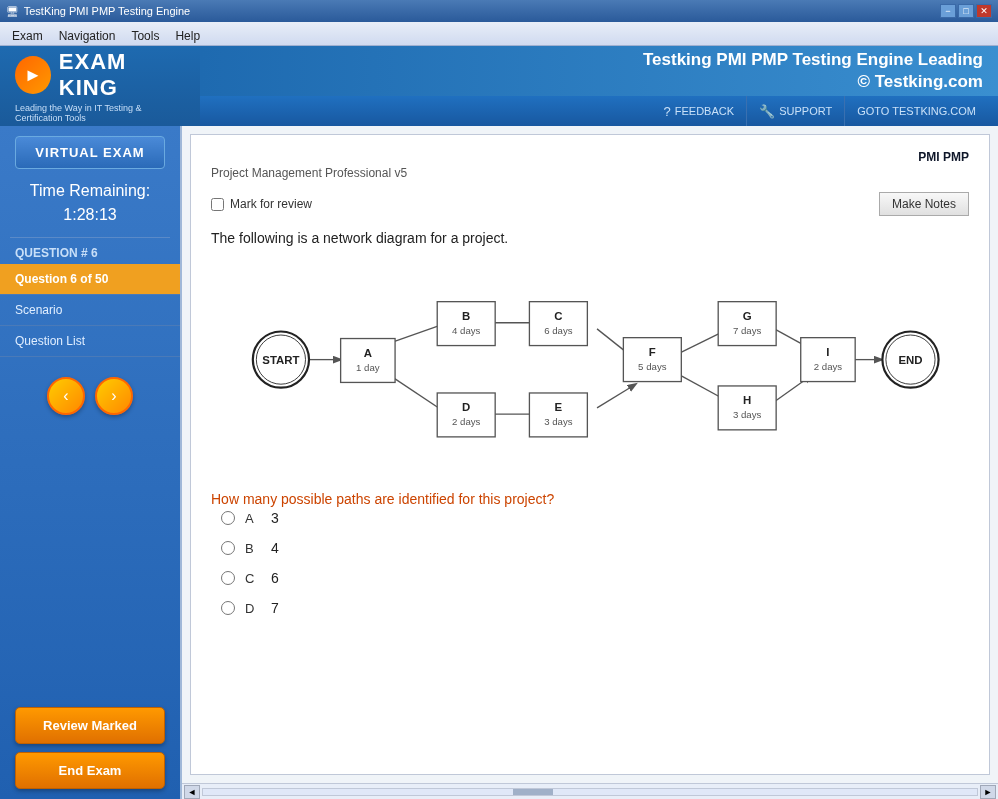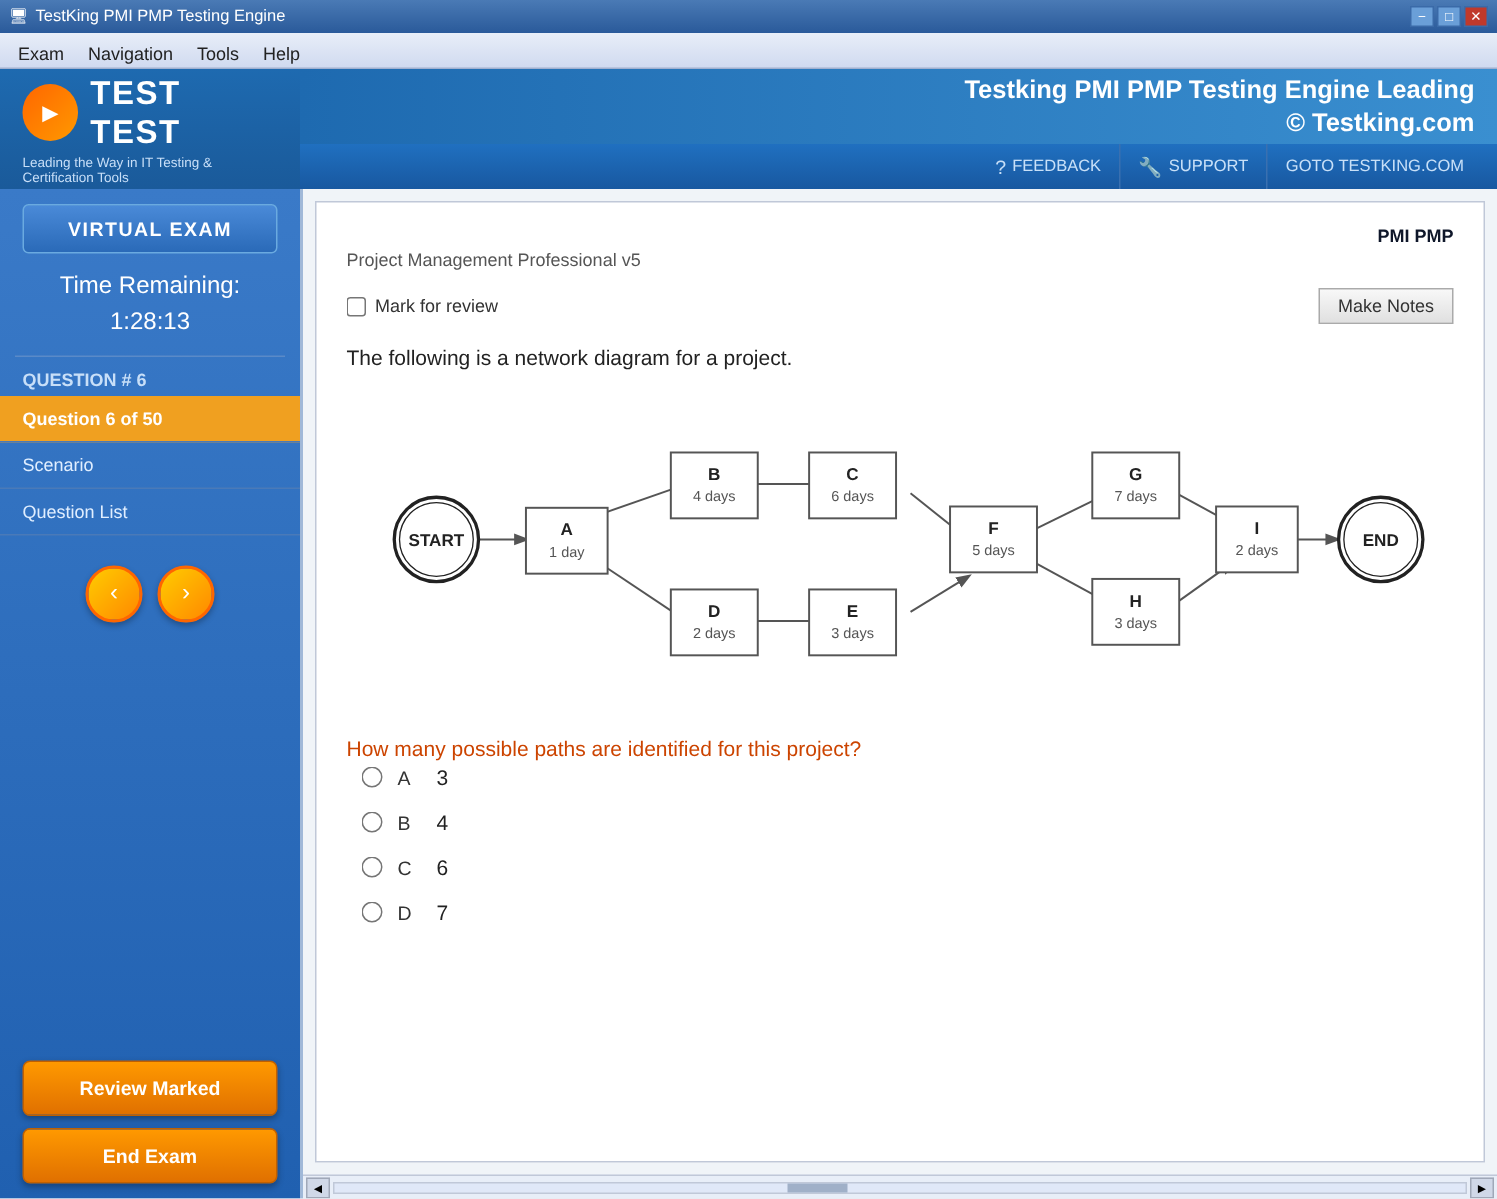--- a/index.html
+++ b/index.html
@@ -48,21 +48,21 @@
     }
     .header-nav-item { color: #c8e0f8; font-size: 11px; padding: 0 12px; cursor: pointer; display: flex; align-items: center; gap: 4px; border-right: 1px solid #3a70b0; height: 100%; }
     .header-nav-item:last-child { border-right: none; }
     .nav-icon { font-size: 13px; }
 
     
     .main-layout { display: flex; height: calc(799px - 22px - 24px - 80px); }
 
     
     .sidebar {
-      width: 200px; background: linear-gradient(to bottom, #3a7ac8, #2060b0);
+      width: 180px; background: linear-gradient(to bottom, #3a7ac8, #2060b0);
       display: flex; flex-direction: column; padding: 0;
     }
     .sidebar-virtual-exam {
       background: linear-gradient(to bottom, #4a8ad8, #2a6ab8);
       margin: 10px 15px 5px; border-radius: 4px;
       padding: 8px 10px; text-align: center; color: white;
       font-size: 13px; font-weight: bold; letter-spacing: 1px;
       border: 1px solid #6aaae0; cursor: pointer;
     }
     .sidebar-time {
@@ -161,21 +161,21 @@
   <span class="menu-item">Exam</span>
   <span class="menu-item">Navigation</span>
   <span class="menu-item">Tools</span>
   <span class="menu-item">Help</span>
 </div>
 
 <div class="header">
   <div class="header-logo">
     <div class="logo-row">
       <div class="logo-circle">►</div>
-      <span class="logo-text">TEST TEST</span>
+      <span class="logo-text">EXAM KING</span>
     </div>
     <div class="logo-sub">Leading the Way in IT Testing &amp; Certification Tools</div>
   </div>
   <div class="header-right">
     <div class="header-title-area">
       <div class="header-title-text">
         <div>Testking PMI PMP Testing Engine Leading</div>
         <div>© Testking.com</div>
       </div>
     </div>

